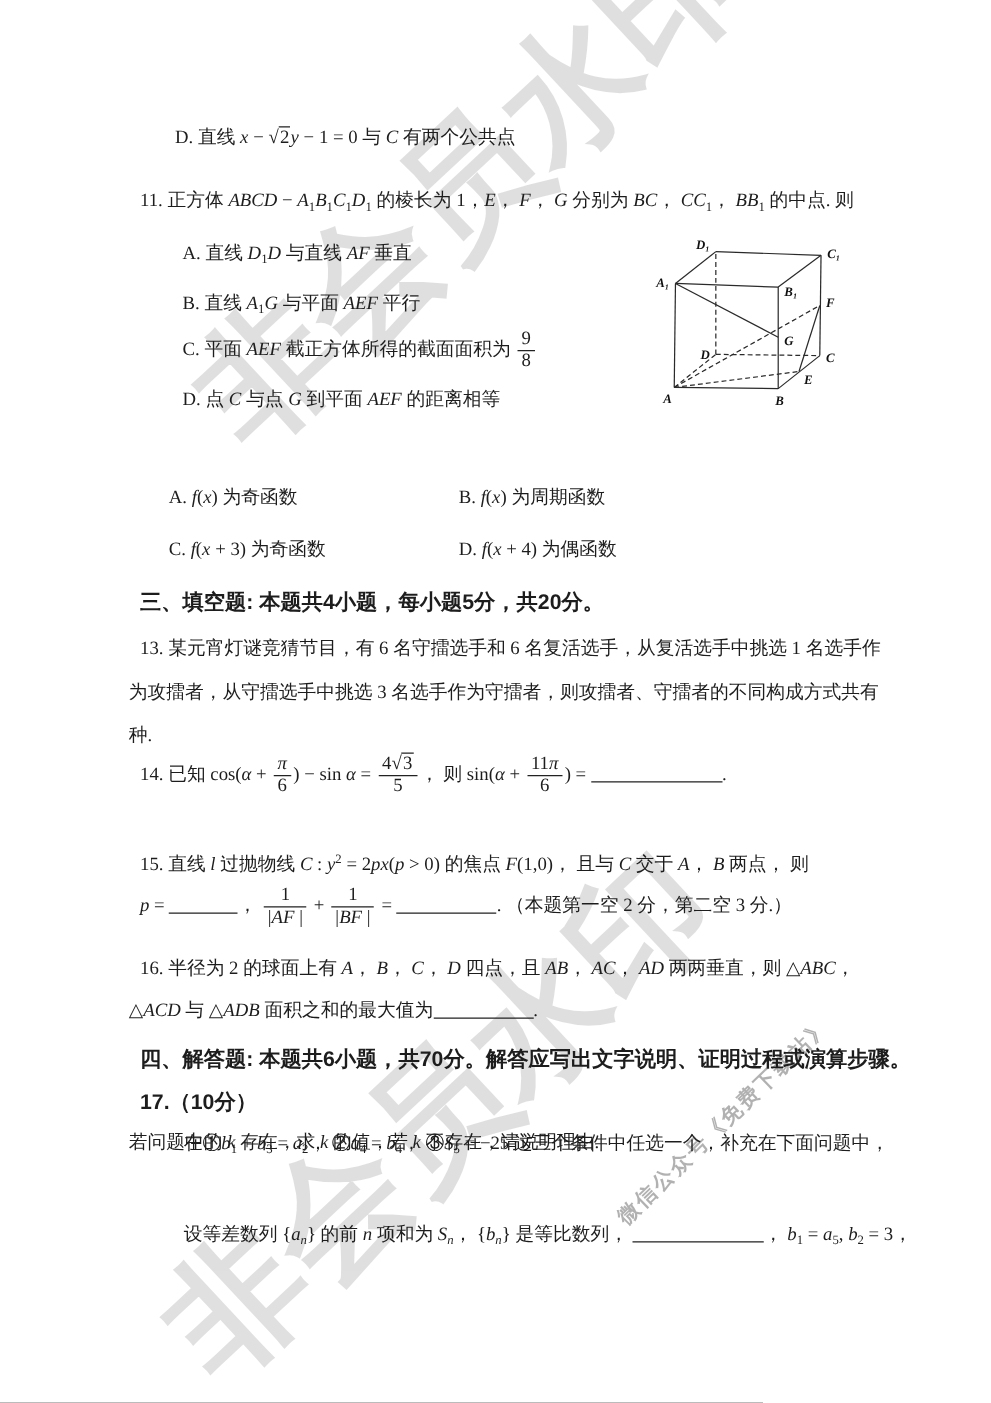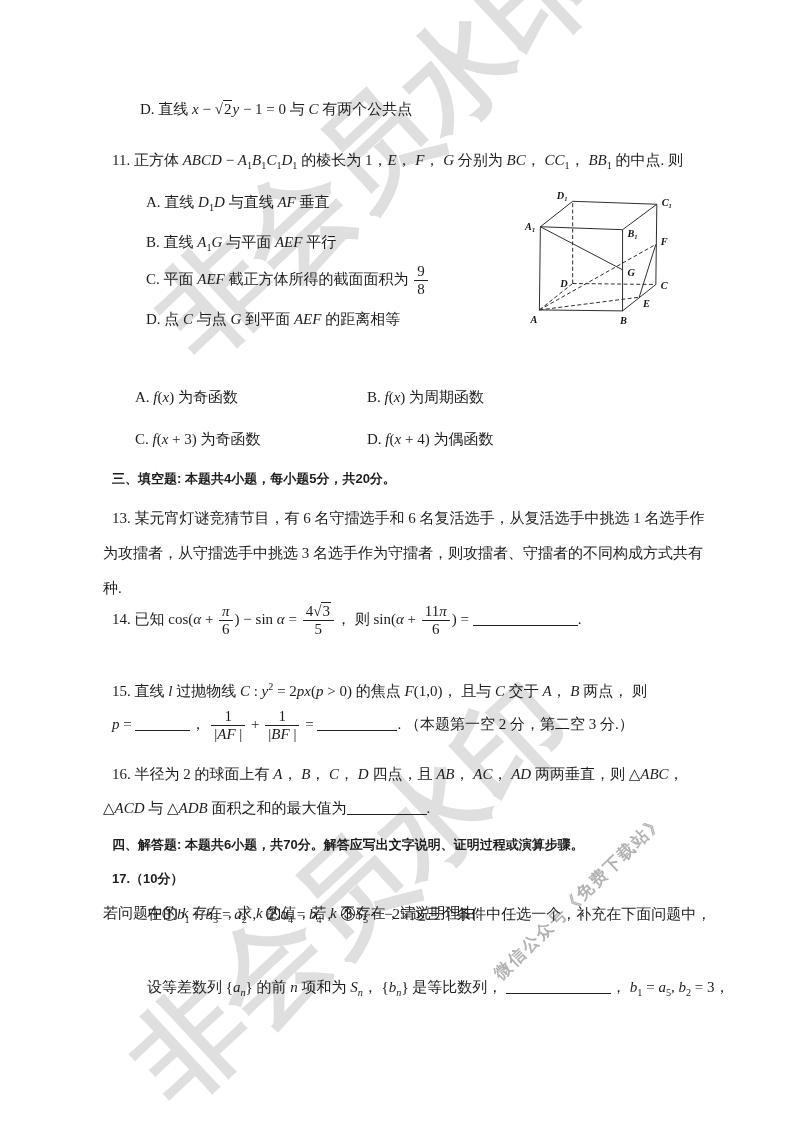--- a/index.html
+++ b/index.html
@@ -16,21 +16,21 @@
   
   .wm{position:absolute;z-index:1;pointer-events:none;white-space:nowrap;
       font-family:"Liberation Sans","DejaVu Sans",sans-serif;font-weight:bold;}
   .wm-large{font-size:110px;line-height:110px;color:#000;opacity:0.12;}
   .wm1{left:160px;top:242px;transform:rotate(-43deg);transform-origin:55px 55px;}
   .wm2{left:135px;top:988px;transform:rotate(-43deg);transform-origin:55px 55px;}
   .wm-small{font-size:17px;line-height:17px;color:#000;opacity:0.30;letter-spacing:2px;
       left:497px;top:968px;transform:rotate(-44deg);transform-origin:0 50%;}
   
   .line{position:absolute;z-index:2;white-space:nowrap;}
-  .hd{font-family:"Liberation Sans","DejaVu Sans",sans-serif;font-weight:bold;font-size:13px;}
+  .hd{font-family:"Liberation Sans","DejaVu Sans",sans-serif;font-weight:bold;font-size:17px;}
   i{font-style:italic;font-family:"Liberation Serif","DejaVu Serif",serif;}
   sub{font-size:68%;vertical-align:-0.35em;line-height:0;}
   sup{font-size:68%;vertical-align:0.55em;line-height:0;}
   
   .frac{display:inline-flex;flex-direction:column;vertical-align:middle;
         text-align:center;line-height:1.12;margin:0 2px;}
   .fn{display:block;border-bottom:1px solid #222;padding:0 3px;}
   .fd{display:block;padding:0 3px;}
   
   .sq{white-space:nowrap;}

